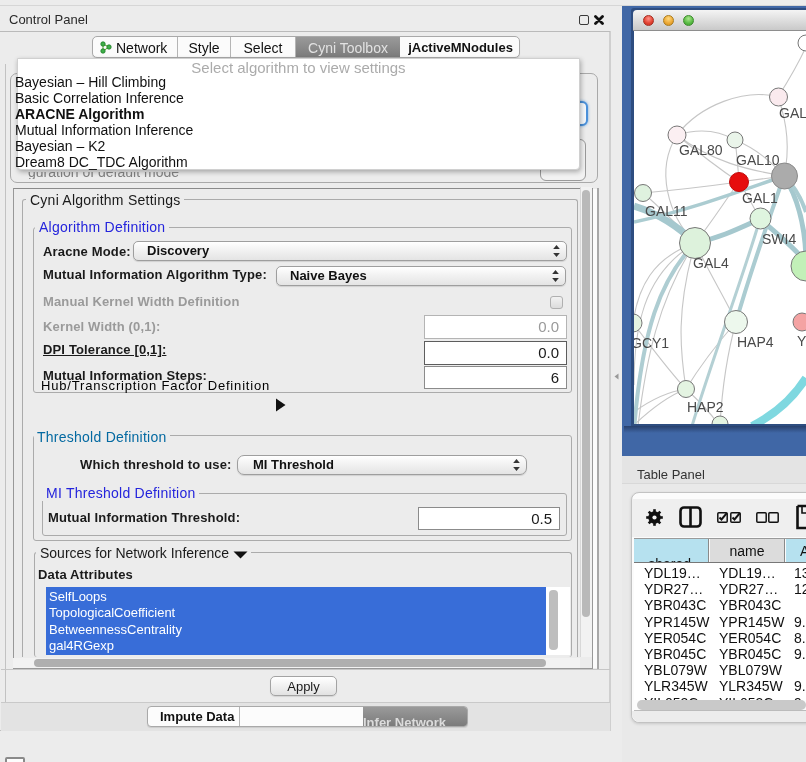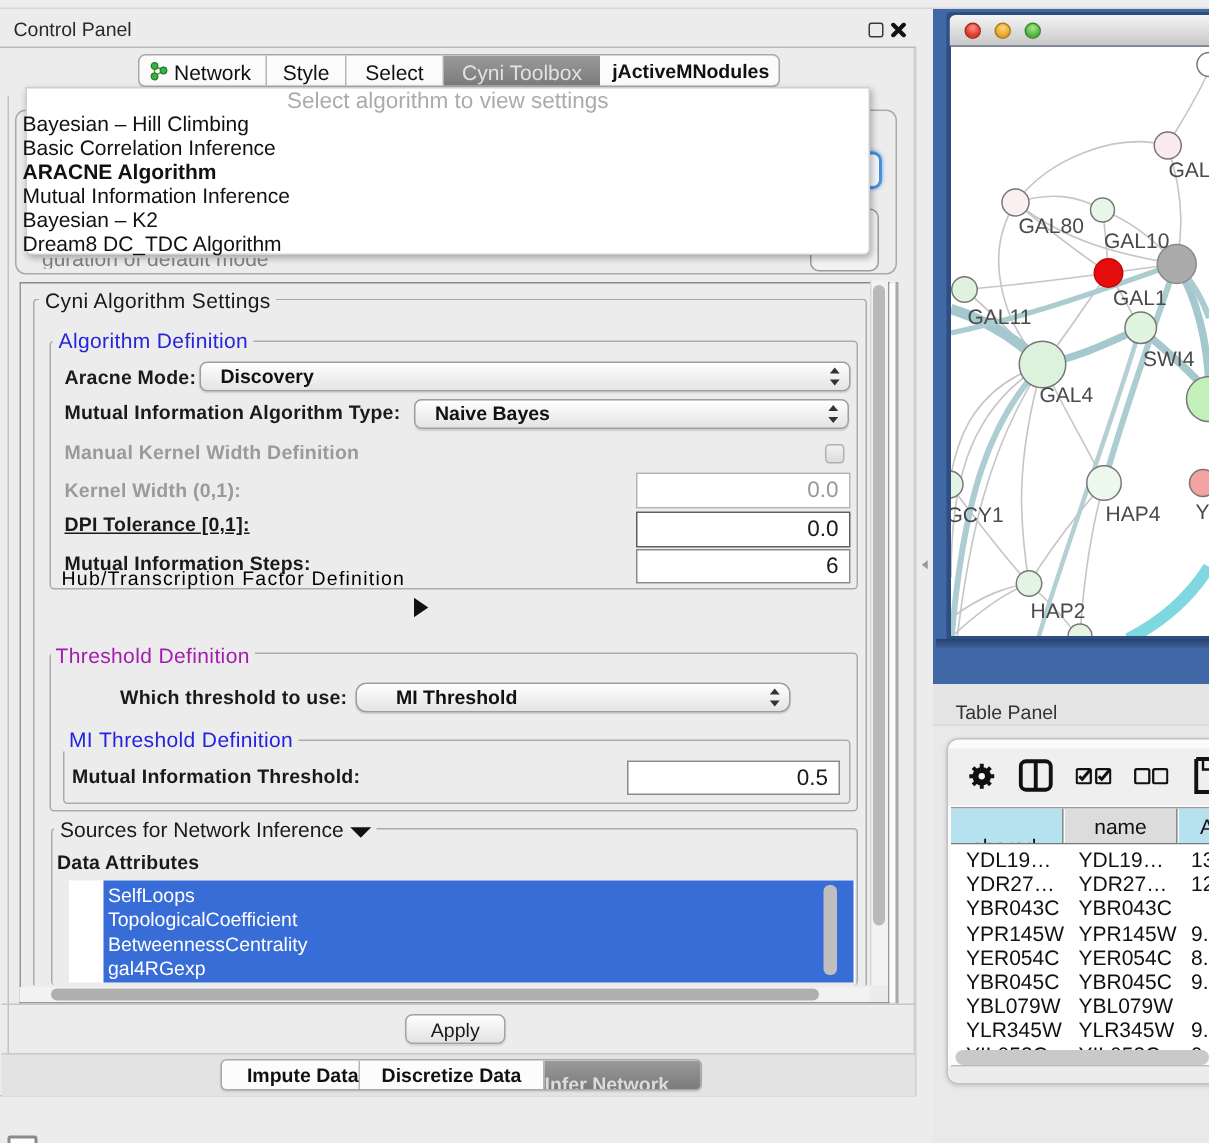--- a/index.html
+++ b/index.html
@@ -122,53 +122,52 @@
 
 <div class="lbl abs" style="left:43px;top:368px;">Mutual Information Steps:</div>
 <div class="field" style="left:424px;top:366px;width:143px;height:23px;border:1px solid #8b8b8b;line-height:21px;">6</div>
 
 <div class="abs" style="left:41px;top:378px;font-size:13px;letter-spacing:0.82px;color:#000000;">Hub/Transcription Factor Definition</div>
 <svg class="abs" style="left:274px;top:398px;" width="13" height="14" viewBox="0 0 12 14">
     <path d="M1.5 0.5 L11 7 L1.5 13.5 Z" fill="#111"></path>
   </svg>
 
 <div class="gbox" style="left:33px;top:435px;width:539px;height:106px;"></div>
-<div class="gtitle" style="left:34px;top:429px;color:#a21caf;padding:0 3px;">Threshold Definition</div>
+<div class="gtitle" style="left:34px;top:429px;color:#0369a1;padding:0 3px;">Threshold Definition</div>
 
 <div class="lbl abs" style="left:80px;top:457px;">Which threshold to use:</div>
-<div class="combo" style="left:237px;top:455px;width:290px;height:20px;line-height:18px;padding-left:26px;border-radius:7px;">MI Threshold
+<div class="combo" style="left:237px;top:455px;width:290px;height:20px;line-height:18px;padding-left:15px;border-radius:7px;">MI Threshold
   <svg class="stepper" viewBox="0 0 9 14">
       <path d="M1.2 5 L4.5 1 L7.8 5 Z" fill="#333"></path>
       <path d="M1.2 9 L4.5 13 L7.8 9 Z" fill="#333"></path>
     </svg>
 </div>
 
 <div class="gbox" style="left:42px;top:493px;width:525px;height:43px;"></div>
 <div class="gtitle" style="left:42px;top:485px;color:#2424dc;">MI Threshold Definition</div>
 
 <div class="lbl abs" style="left:48px;top:510px;">Mutual Information Threshold:</div>
 <div class="field" style="left:418px;top:507px;width:142px;height:23px;border:1px solid #8b8b8b;line-height:21px;">0.5</div>
 
 <div class="gbox" style="left:34px;top:552px;width:538px;height:105px;border-bottom:none;"></div>
 <div class="gtitle" style="left:36px;top:545px;width:215px;color:#1a1a1a;font-weight:normal;letter-spacing:0;">Sources for Network Inference</div>
 <svg class="abs" style="left:233px;top:551px;" width="15" height="8" viewBox="0 0 15 8">
     <path d="M0.5 0.5 L14.5 0.5 L7.5 7.5 Z" fill="#111"></path>
   </svg>
 
 <div class="lbl abs" style="left:38px;top:567px;font-size:13px;">Data Attributes</div>
 <div class="abs" style="left:46px;top:587px;width:524px;height:68px;background:#ffffff;"></div>
-<div class="abs" style="left:46px;top:587px;width:500px;height:68px;background:#386dd8;color:#fff;font-size:13px;line-height:16.3px;padding:2px 12px 0 3px;margin-left:23px;">SelfLoops<br>TopologicalCoefficient<br>BetweennessCentrality<br>gal4RGexp</div>
+<div class="abs" style="left:46px;top:587px;width:500px;height:68px;background:#386dd8;color:#fff;font-size:13px;line-height:16.3px;padding:2px 12px 0 3px;">SelfLoops<br>TopologicalCoefficient<br>BetweennessCentrality<br>gal4RGexp</div>
 <div class="abs" style="left:549px;top:590px;width:9px;height:60px;background:#bebebe;border-radius:4px;"></div>
 
 <div class="abs" style="left:1px;top:669px;width:609px;height:1px;background:#c6c6c6;"></div>
 <div class="abs" style="left:270px;top:676px;width:67px;height:20px;border:1px solid #a3a3a3;border-radius:5px;background:linear-gradient(#ffffff,#e2e2e2);text-align:center;font-size:13px;color:#1a1a1a;line-height:19px;box-shadow:0 1px 1px rgba(0,0,0,0.1);">Apply</div>
 <div class="abs" style="left:1px;top:702px;width:609px;height:29px;background:#e3e3e3;border-top:1px solid #c9c9c9;"></div>
 <div class="abs" style="left:147px;top:706px;width:321px;height:21px;border:1px solid #a9a9a9;border-radius:4px;background:#fcfcfc;overflow:hidden;font-size:13px;font-weight:600;color:#111;box-shadow:0 1px 1px rgba(0,0,0,0.1);">
-  <div style="position:absolute;left:0;top:0;width:92px;height:32px;border-right:1px solid #b5b5b5;text-align:right;padding-top:2px;padding-left:12px;">Impute Data</div>
-  <div style="position:absolute;left:92px;top:0;width:123px;height:21px;border-right:1px solid #b5b5b5;text-align:center;padding-top:2px;">Discretize Data</div>
+  <div style="position:absolute;left:0;top:0;width:92px;height:32px;border-right:1px solid #b5b5b5;text-align:left;padding-top:2px;padding-left:12px;">Impute Data</div>
   <div style="position:absolute;left:215px;top:0;width:106px;height:21px;background:linear-gradient(#9a9a9a,#787878);text-align:left;padding-top:8px;color:#dcdcdc;">Infer Network</div>
 </div>
 
 <div class="abs" style="left:5px;top:757px;width:20px;height:8px;border:2px solid #8a8a8a;border-radius:2px;background:#fdfdfd;"></div>
 
 <div class="abs" style="left:622px;top:6px;width:184px;height:450px;background:#4067a6;"></div>
 
 <svg class="abs" style="left:614px;top:373px;" width="5" height="7" viewBox="0 0 5 7">
     <path d="M4.5 0.5 L0.5 3.5 L4.5 6.5 Z" fill="#999"></path>
   </svg>

